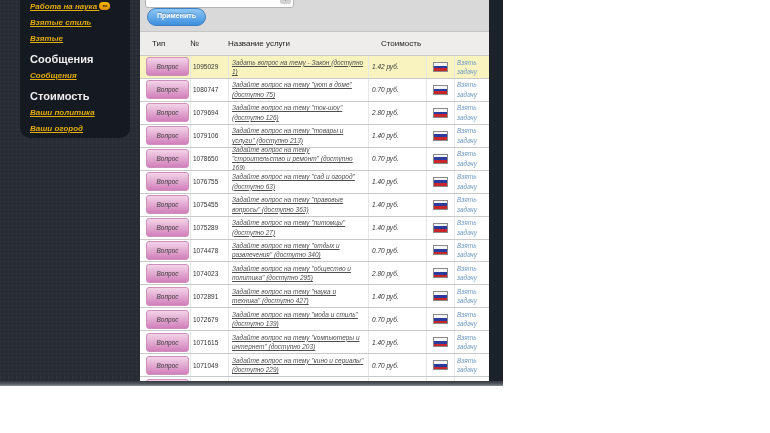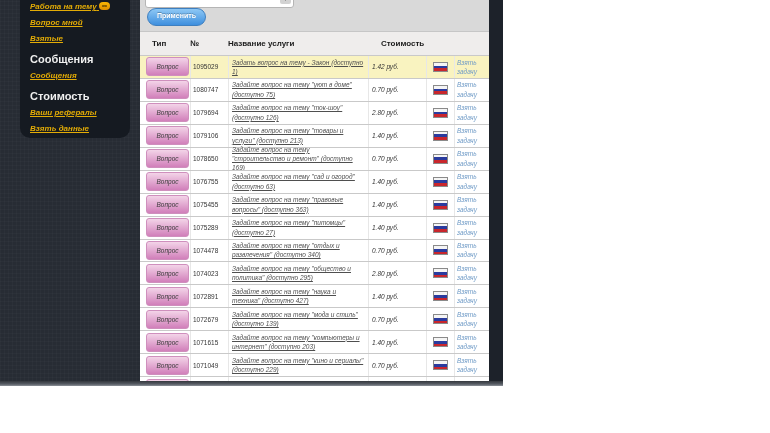--- a/index.html
+++ b/index.html
@@ -16,21 +16,21 @@
   .side-badge{display:inline-block;background:linear-gradient(#f8b602,#dd8e00);color:#402e00;font-style:normal;font-weight:bold;border-radius:4px;font-size:7px;padding:0 3px;line-height:8px;vertical-align:1px;text-decoration:none;}
   .side-head{color:#f0f0f0;font-size:11px;font-weight:bold;margin:10px 0 6px 0;}
   
   .content{position:absolute;left:140px;top:0;width:349px;height:386px;background:#efedec;}
   .filterbar{position:absolute;left:0;top:0;width:349px;height:31px;background:#d9d9d9;border-bottom:1px solid #c6c6c6;}
   .top-select{position:absolute;left:5px;top:-10px;width:147px;height:16px;background:#ffffff;border:1px solid #b5b5b5;border-radius:3px;}
   .select-arrow{position:absolute;right:2px;top:2px;width:11px;height:11px;background:#d2d2d2;border-radius:2px;color:#666;font-size:7px;line-height:11px;text-align:center;}
   .apply-btn{position:absolute;left:7px;top:8px;height:16px;padding:0 9px;background:linear-gradient(#8ec8f5,#3e8fde);border:1px solid #3d7fc0;border-radius:9px;color:#fff;font-size:7px;font-weight:bold;line-height:14px;text-shadow:0 -1px 0 rgba(0,0,0,.25);}
   
   .thead{position:absolute;left:0;top:32px;width:349px;height:23px;}
-  .th{position:absolute;top:7px;font-size:8px;font-weight:bold;color:#1b1b1b;text-align:center;}
+  .th{position:absolute;top:7px;font-size:8px;font-weight:normal;color:#1b1b1b;text-align:center;}
   .th-type{left:12px;} .th-num{left:50px;} .th-title{left:88px;} .th-price{left:241px;}
   .tbody{position:absolute;left:0;top:55px;width:349px;height:331px;overflow:hidden;background:#efedec;}
   .row{position:relative;display:flex;align-items:center;height:22.95px;box-sizing:border-box;background:#ffffff;border-top:1px solid #c9c9c9;}
   .row.highlight{background:#f9f3c0;}
   .cell{box-sizing:border-box;height:100%;display:flex;align-items:center;}
   .c-type{width:50px;padding-left:6px;}
   .type-badge{width:41px;height:17px;border-radius:3px;background:linear-gradient(#f3d4e8,#d17fba);border:1px solid #cf8fbd;color:#3c3c3c;font-size:6.5px;font-style:italic;display:flex;align-items:center;justify-content:center;}
   .c-num{width:38px;font-size:6.5px;color:#333;border-left:1px solid #e7e7e7;padding-left:2px;}
   .c-title{width:140px;border-left:1px solid #e7e7e7;padding:0 4px 0 3px;}
   .title-link{font-size:6.5px;line-height:1.45;color:#4f4f4f;font-style:italic;text-decoration:underline;}
@@ -46,28 +46,28 @@
   a{cursor:pointer;}
 </style>
 </head>
 <body>
 
 <div class="canvas">
   <div class="screen">
 
     <div class="sidebar-panel">
       <div class="side-inner">
-        <a class="side-link"><span>Работа на тему</span> <span class="side-badge">∞</span></a>
-        <a class="side-link">Вопрос мной</a>
+        <a class="side-link"><span>Работа на наука</span> <span class="side-badge">∞</span></a>
+        <a class="side-link">Взятые стиль</a>
         <a class="side-link">Взятые</a>
         <div class="side-head">Сообщения</div>
         <a class="side-link">Сообщения</a>
         <div class="side-head">Стоимость</div>
-        <a class="side-link">Ваши рефералы</a>
-        <a class="side-link">Взять данные</a>
+        <a class="side-link">Ваши политика</a>
+        <a class="side-link">Ваши огород</a>
       </div>
     </div>
 
     <div class="content">
       <div class="filterbar">
         <div class="top-select">
           <div class="select-arrow">▾</div>
         </div>
         <div class="apply-btn">Применить</div>
       </div>

